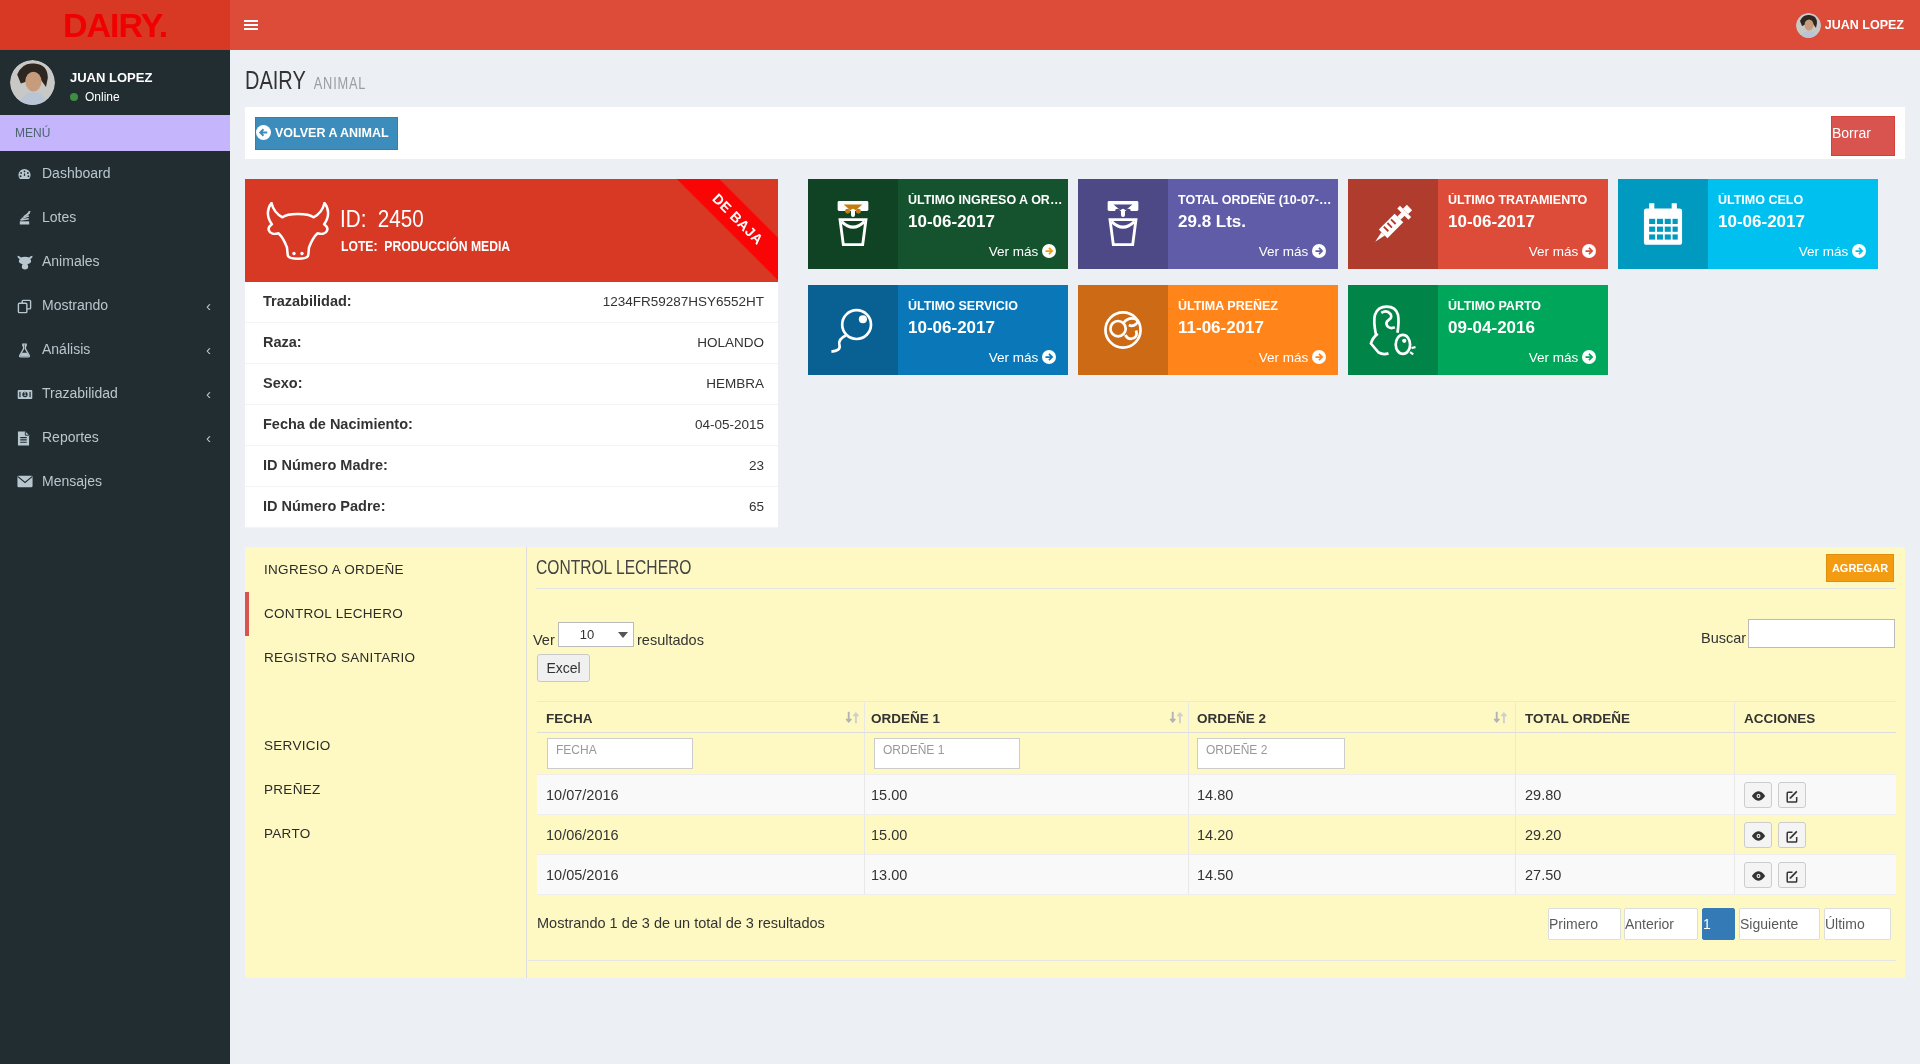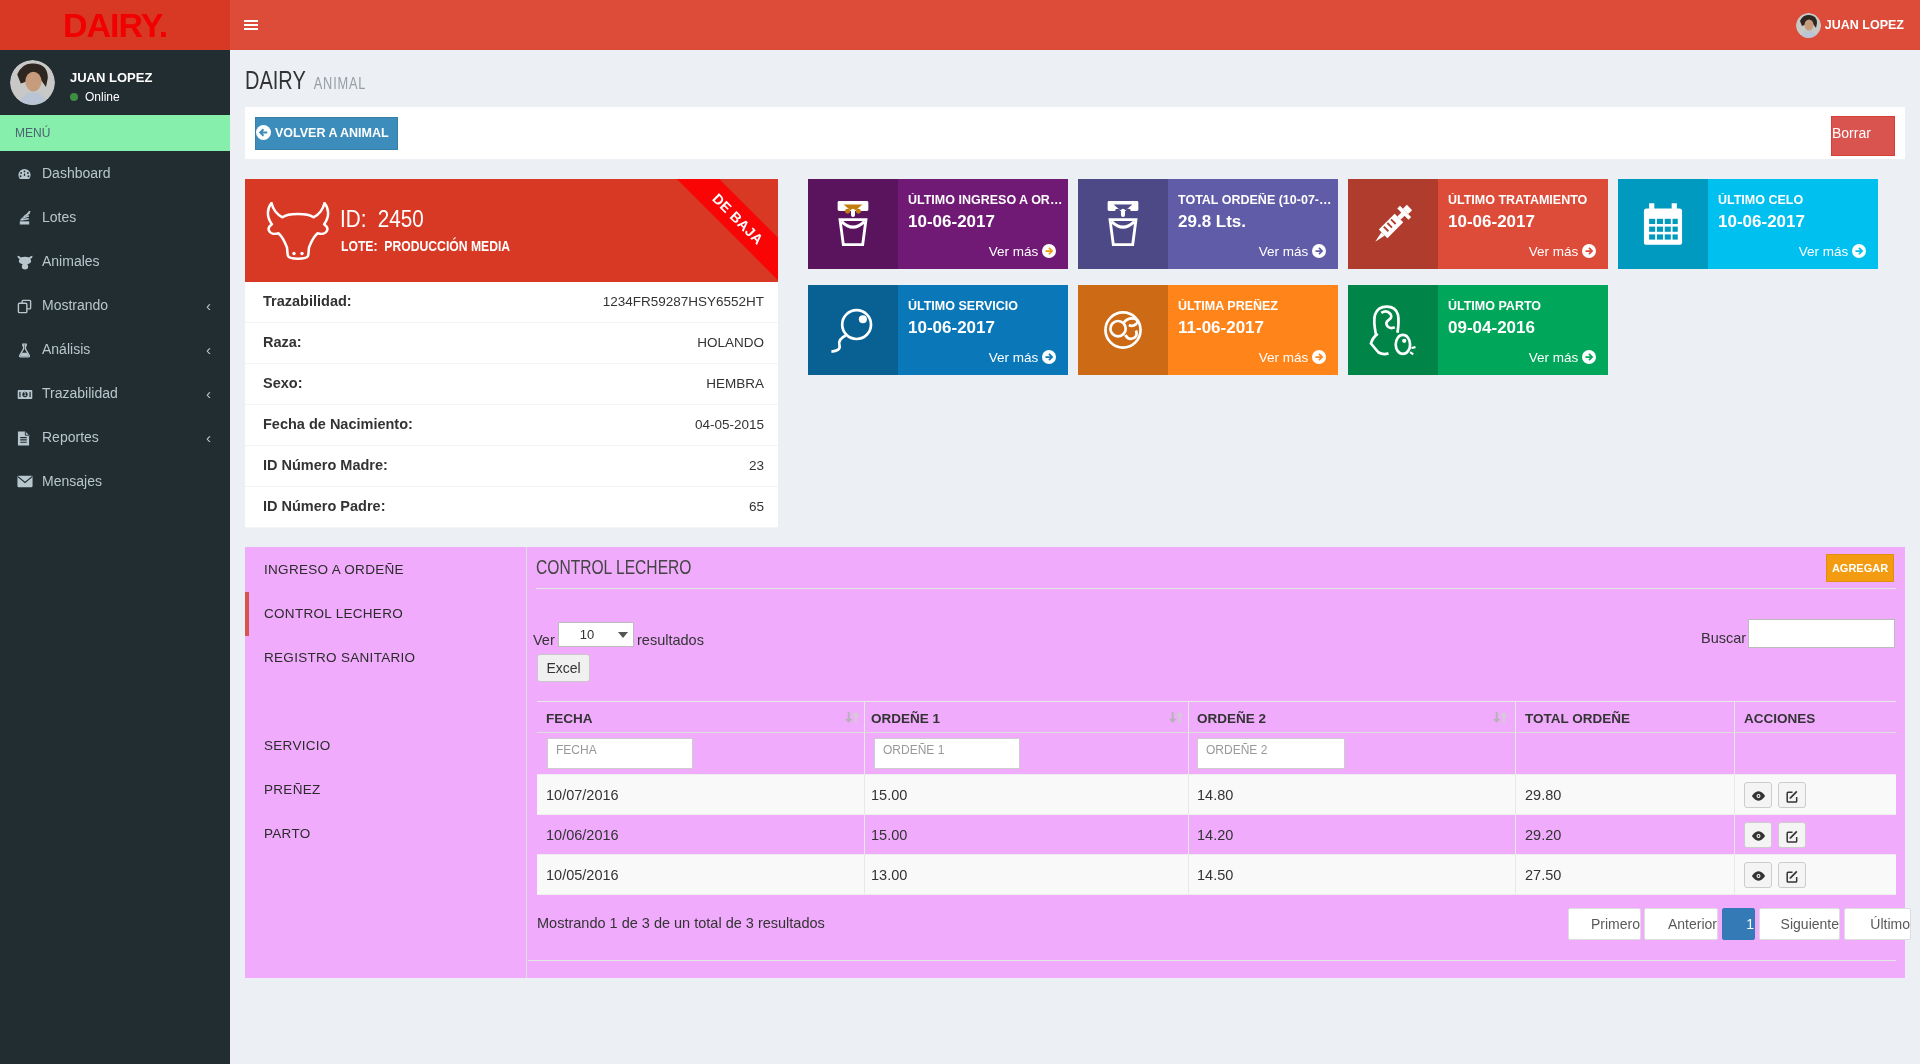--- a/index.html
+++ b/index.html
@@ -14,21 +14,21 @@
 .hamb { position:absolute; left:14px; width:14px; height:2.4px; background:#fff; }
 #nav-user-img { right:99px; top:13px; width:25px; height:25px; border-radius:50%; overflow:hidden; }
 #nav-user-name { right:16px; top:0; height:50px; line-height:50px; color:#fff; font-size:12.5px; font-weight:bold; }
 
 
 #sidebar { left:0; top:50px; width:230px; height:1014px; background:#222d32; }
 #sb-user-img { left:10px; top:10px; width:45px; height:45px; border-radius:50%; overflow:hidden; }
 #sb-user-name { left:70px; top:20px; color:#fff; font-size:13px; font-weight:bold; }
 #sb-online { left:70px; top:40px; color:#fff; font-size:12px; }
 #sb-online i { display:inline-block; width:8px; height:8px; border-radius:50%; background:#3e8e41; margin-right:7px; }
-#sb-menuhdr { left:0; top:65px; width:230px; height:36px; background:#86efac; color:#4b646f; font-size:12px; line-height:36px; padding-left:15px; }
+#sb-menuhdr { left:0; top:65px; width:230px; height:36px; background:#c4b5fd; color:#4b646f; font-size:12px; line-height:36px; padding-left:15px; }
 .mitem { position:absolute; left:0; width:230px; height:44px; color:#b8c7ce; font-size:14px; }
 .mitem .mi-ico { position:absolute; left:17px; top:14px; width:16px; height:16px; }
 .mitem .mi-txt { position:absolute; left:42px; top:12px; }
 .mitem .mi-ar { position:absolute; right:19px; top:12px; font-size:15px; font-family:"Liberation Sans"; }
 
 
 #pgtitle { left:245px; top:66px; color:#333; font-size:25px; font-weight:normal; transform:scaleX(0.8); transform-origin:0 0; white-space:nowrap; }
 #pgtitle small { color:#999ea3; font-size:16px; font-weight:normal; margin-left:10px; letter-spacing:1px; }
 
 
@@ -48,30 +48,30 @@
 #dettbl .dlab { position:absolute; left:18px; top:11px; font-weight:bold; color:#333; font-size:14.5px; }
 #dettbl .dval { position:absolute; right:14px; top:12px; color:#333; font-size:13.5px; }
 
 
 .ibox { position:absolute; width:260px; height:90px; color:#fff; }
 .ibox .iico { position:absolute; left:0; top:0; width:90px; height:90px; background:rgba(0,0,0,0.2); }
 .ibox .iico svg { position:absolute; left:50%; top:50%; transform:translate(-50%,-50%); }
 .ibox .ititle { position:absolute; left:100px; top:14px; width:158px; font-size:12.5px; font-weight:bold; white-space:nowrap; overflow:hidden; }
 .ibox .inum { position:absolute; left:100px; top:33px; font-size:17px; font-weight:bold; }
 .ibox .imas { position:absolute; right:12px; bottom:10px; font-size:13.5px; }
-.bg-or1 { background:#701a75; }
+.bg-or1 { background:#14532d; }
 .bg-pur { background:#605ca8; }
 .bg-red { background:#dd4b39; }
 .bg-aqua { background:#00c0ef; }
 .bg-blue { background:#0a78b8; }
 .bg-or2 { background:#ff851b; }
 .bg-green { background:#00a65a; }
 
 
-#panel { left:245px; top:547px; width:1660px; height:431px; background:#f0abfc; }
+#panel { left:245px; top:547px; width:1660px; height:431px; background:#fef9c3; }
 #vtabs { position:absolute; left:0; top:0; width:282px; height:431px; border-right:1px solid #ddd; }
 .vtab { position:absolute; left:0; width:282px; height:44px; font-size:13.5px; color:#2b2b2b; line-height:44px; padding-left:19px; letter-spacing:0.3px; }
 .vtab.act { border-left:4px solid #d9534f; padding-left:15px; }
 #ptitle { position:absolute; left:291px; top:9px; font-size:20px; color:#444; letter-spacing:0; transform:scaleX(0.78); transform-origin:0 0; }
 #phr { position:absolute; left:291px; top:41px; width:1360px; border-top:1px solid #e5e5e5; }
 #btn-agregar { position:absolute; right:11px; top:7px; width:68px; height:28px; background:#f39c12; border:1px solid #e08e0b; color:#fff; font-size:11px; font-weight:bold; line-height:26px; text-align:center; }
 
 
 #lenlbl { position:absolute; left:288px; top:85px; font-size:14.5px; color:#333; }
 #lensel { position:absolute; left:313px; top:75px; width:76px; height:25px; border:1px solid #bbb; background:#fff; }
@@ -86,21 +86,21 @@
 #dtable { position:absolute; left:292px; top:154px; width:1359px; }
 .th { position:absolute; font-size:13.5px; font-weight:bold; color:#333; top:9px; }
 .thsort { position:absolute; top:7px; }
 #dt-head { position:relative; height:32px; border-bottom:1px solid #ddd; border-top:1px solid #e8e8e8; }
 #dt-filter { position:relative; height:42px; border-bottom:1px solid #eee; }
 .fin { position:absolute; top:5px; height:31px; line-height:29px; border:1px solid #ccc; background:#fff; font-size:12px; color:#999; padding-left:8px; line-height:22px; }
 .drow2 { position:relative; height:40px; border-bottom:1px solid #eee; font-size:14.5px; color:#333; }
 .drow2.odd { background:#f9f9f9; }
 .dcell { position:absolute; top:12px; }
 #dt-info { position:absolute; left:292px; top:368px; font-size:14.5px; color:#333; }
-.pgbtn { position:absolute; top:361px; height:32px; border:1px solid #ddd; background:#fff; color:#5a5a5a; font-size:14px; text-align:right; line-height:30px; border-radius:2px;margin-left:20px; }
+.pgbtn { position:absolute; top:361px; height:32px; border:1px solid #ddd; background:#fff; color:#5a5a5a; font-size:14px; text-align:left; line-height:30px; border-radius:2px; }
 .pgbtn.on { background:#337ab7; border-color:#337ab7; color:#fff; }
 
 .abtn { position:absolute; top:7px; width:28px; height:26px; background:#f4f4f4; border:1px solid #ccc; border-radius:3px; text-align:center; line-height:24px; }
 .abtn svg { vertical-align:middle; }
 
 #footer { left:230px; top:1013px; width:1690px; height:51px; background:#fff; border-top:1px solid #d2d6de; }
 #foot-l { position:absolute; left:15px; top:19px; font-size:14px; color:#444; }
 #foot-l b { color:#333; }
 #foot-l a { color:#3c8dbc; font-weight:bold; text-decoration:none; }
 #foot-r { position:absolute; right:15px; top:19px; font-size:14px; color:#444; }

